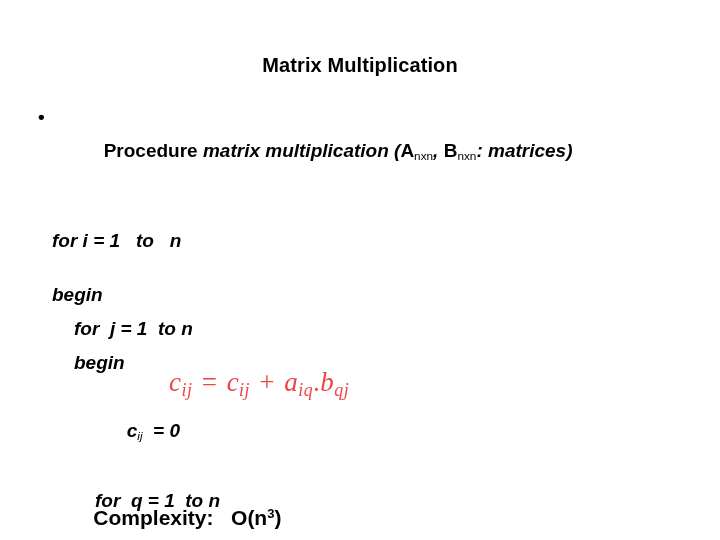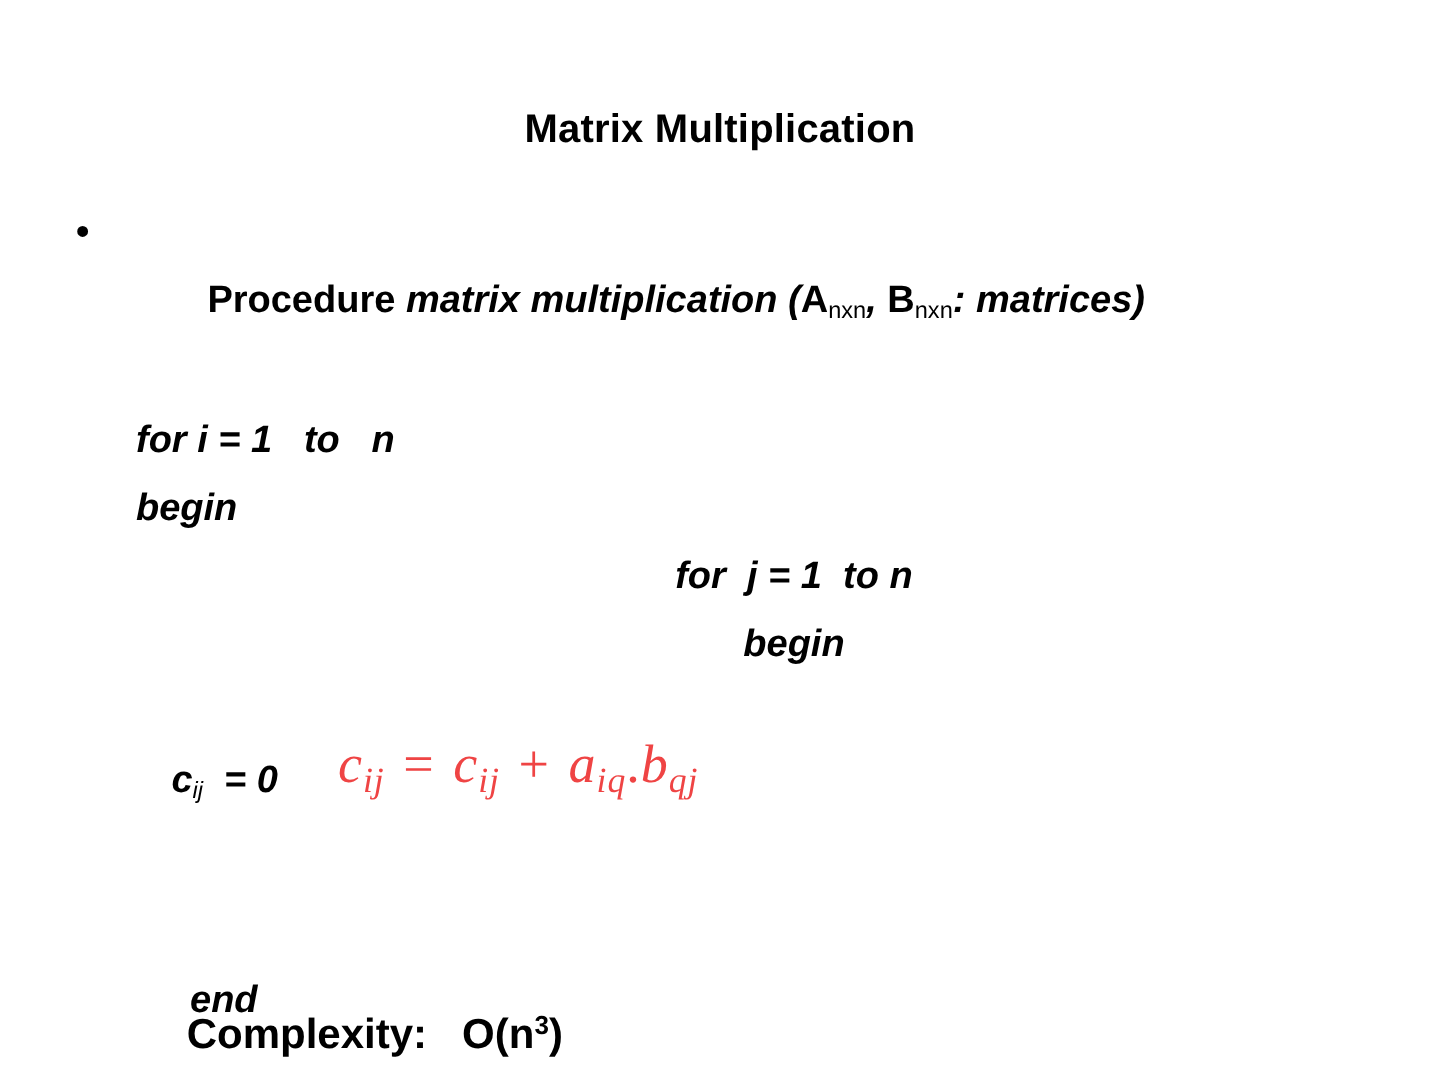--- a/index.html
+++ b/index.html
@@ -74,23 +74,23 @@
   }
   sup {
     font-size: 0.62em;
     vertical-align: baseline;
     position: relative;
     top: -0.55em;
     font-weight: bold;
   }
 
   
-  .ind-1 { padding-left: 68px; }
-  .ind-2 { padding-left: 74px; text-align: center; }
-  .ind-3 { padding-left: 54px; }
+  .ind-1 { padding-left: 52px; margin-top: 20px; }
+  .ind-2 { padding-left: 74px; }
+  .ind-3 { padding-left: 95px; }
   .ind-end2 { padding-left: 95px; }
 
   
   .equation-line {
     position: absolute;
     top: 336px;
     left: 140px;
     font-family: "Liberation Serif", "DejaVu Serif", serif;
     font-size: 27px;
     font-style: italic;
@@ -140,20 +140,21 @@
     <div class="code-line ind-1 ital">begin</div>
 
     <div class="code-line ind-2 ital">for  j = 1  to n</div>
 
     <div class="code-line ind-2 ital">begin</div>
 
     <div class="code-line ind-3">
       <span class="ital">c</span><sub class="ital">ij</sub><span class="ital">  = 0</span>
     </div>
 
+    <div class="code-line ind-3 ital">for  q = 1  to n</div>
 
     <div class="code-line" style="height:40px">&nbsp;</div>
 
     <div class="code-line ind-end2 ital">end</div>
 
   </div>
 
   <div class="equation-line">
     <span>c</span><sub>ij</sub><span class="eq-op"> = </span><span>c</span><sub>ij</sub><span class="eq-op"> + </span><span>a</span><sub>iq</sub><span class="eq-dot">.</span><span>b</span><sub>qj</sub>
   </div>

